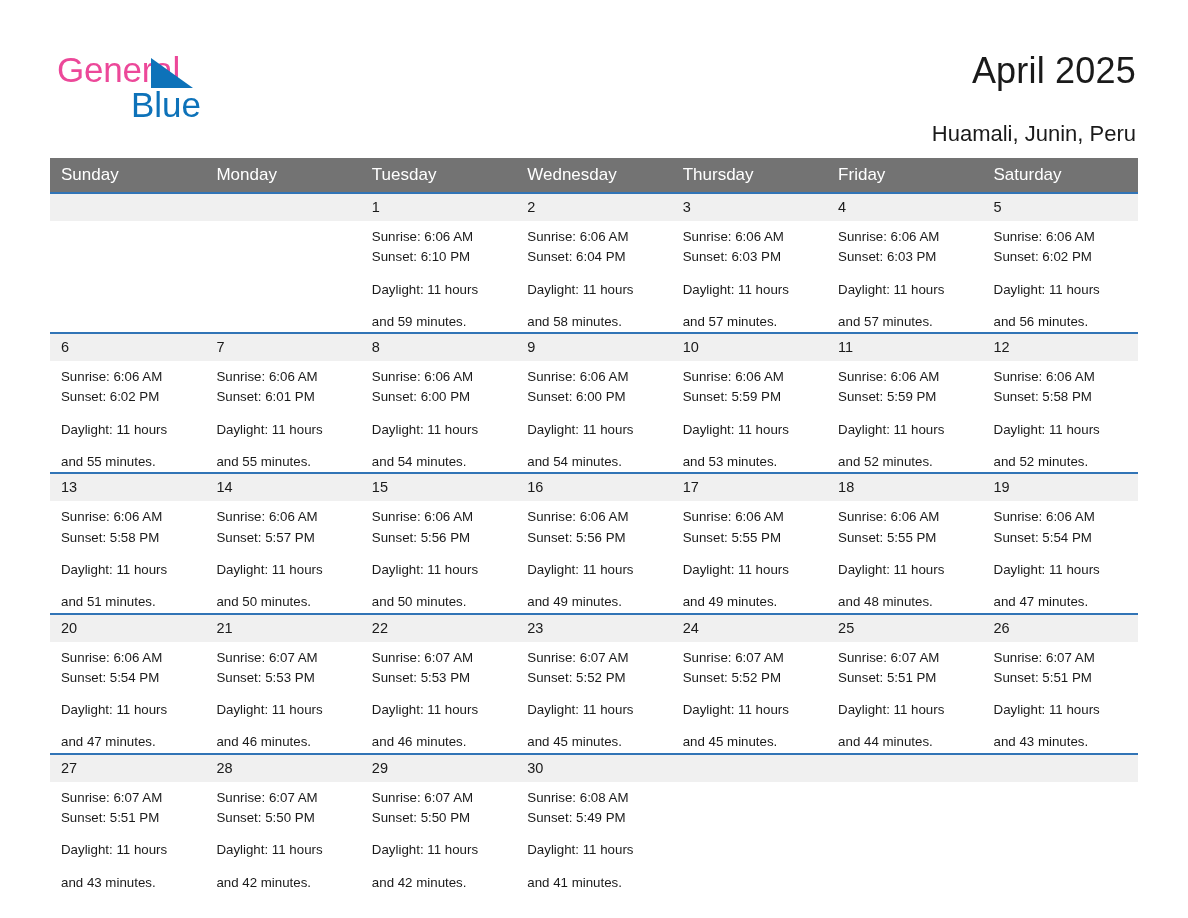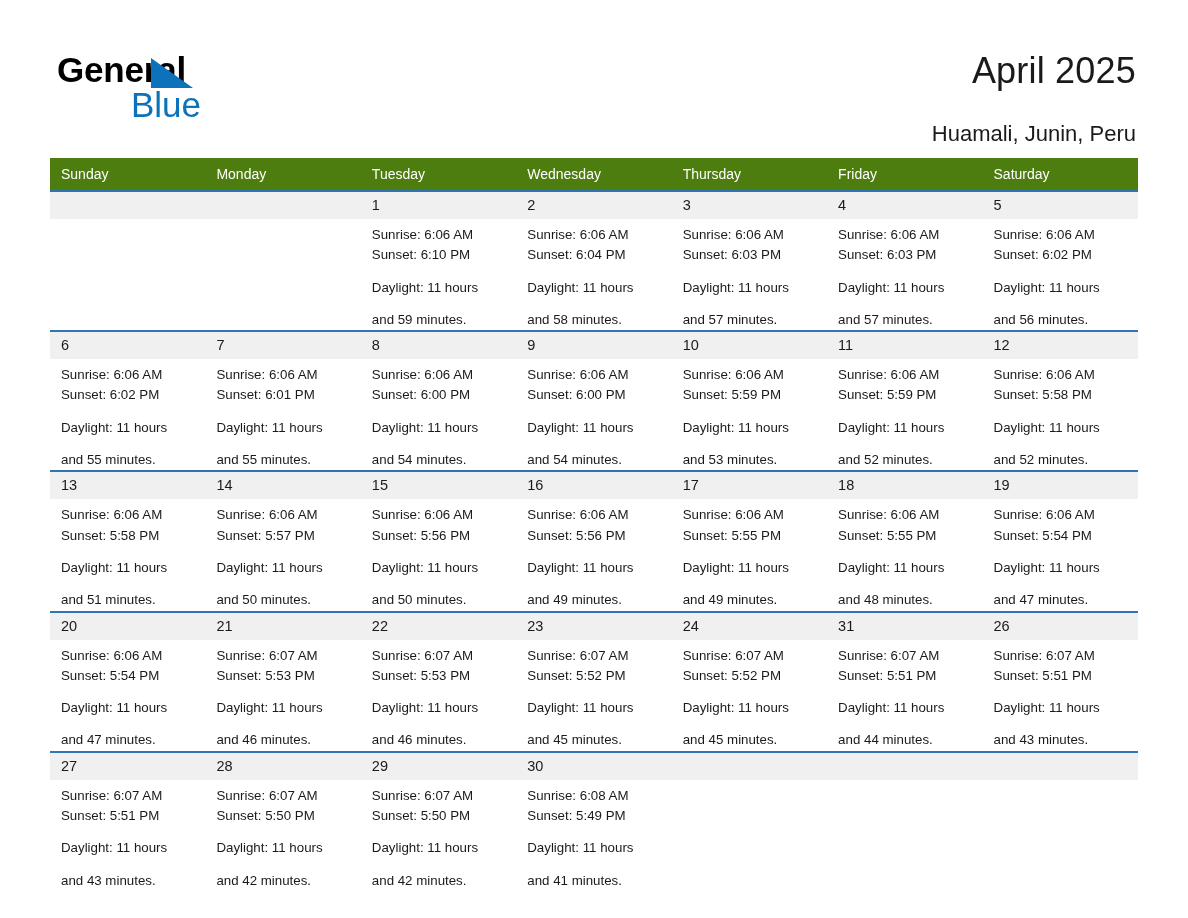--- a/index.html
+++ b/index.html
@@ -37,23 +37,23 @@
     top: 50px;
     width: 260px;
     height: 80px;
   }
   .logo-general {
     position: absolute;
     left: 0;
     top: 0;
     font-size: 35px;
     line-height: 40px;
-    color: #000000;
+    color: #ec4899;
     letter-spacing: -0.2px;
-    font-weight: 700;
+    font-weight: 400;
   }
   .logo-triangle {
     position: absolute;
     left: 94px;
     top: 8px;
     width: 0;
     height: 0;
     border-top: 30px solid #0d72b9;
     border-right: 42px solid transparent;
     transform: scaleY(-1);
@@ -97,23 +97,23 @@
     width: 1088px;
   }
 
   .cal-table {
     width: 1088px;
     border-collapse: collapse;
     table-layout: fixed;
   }
 
   .cal-table th {
-    background: #4d7c0f;
+    background: #737373;
     color: #ffffff;
-    font-size: 14px;
+    font-size: 17px;
     font-weight: 400;
     text-align: left;
     padding: 7px 0 7px 11px;
     height: 18px;
     border: none;
   }
 
   .cal-table td {
     vertical-align: top;
     padding: 0;
@@ -409,21 +409,21 @@
             <td>
               <div class="daynum">24</div>
               <div class="cell-body">
                 <div>Sunrise: 6:07 AM</div>
                 <div>Sunset: 5:52 PM</div>
                 <div class="daylight-line">Daylight: 11 hours</div>
                 <div class="daylight-line">and 45 minutes.</div>
               </div>
             </td>
             <td>
-              <div class="daynum">31</div>
+              <div class="daynum">25</div>
               <div class="cell-body">
                 <div>Sunrise: 6:07 AM</div>
                 <div>Sunset: 5:51 PM</div>
                 <div class="daylight-line">Daylight: 11 hours</div>
                 <div class="daylight-line">and 44 minutes.</div>
               </div>
             </td>
             <td>
               <div class="daynum">26</div>
               <div class="cell-body">

